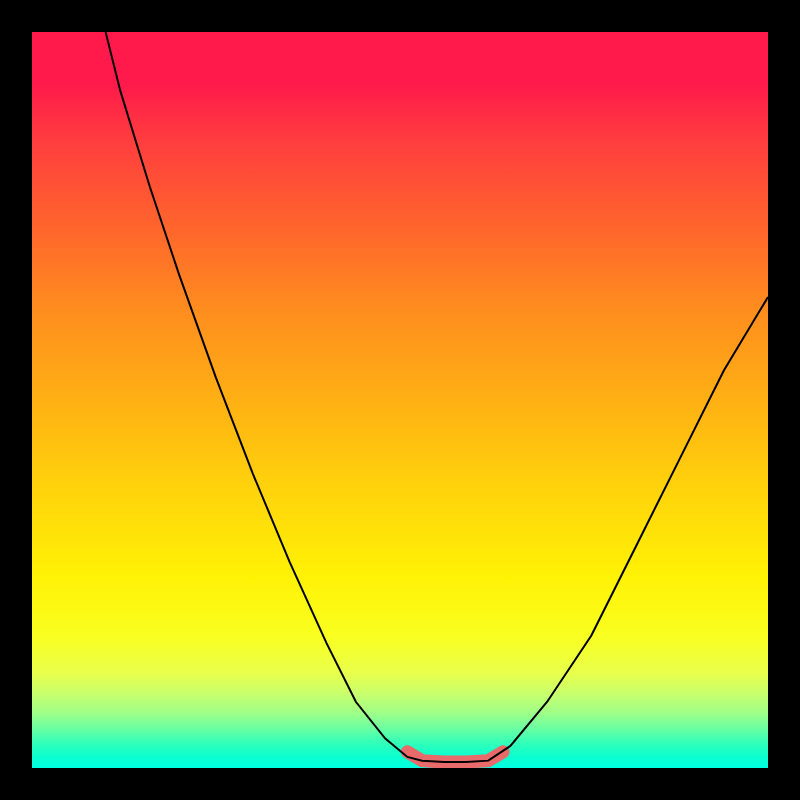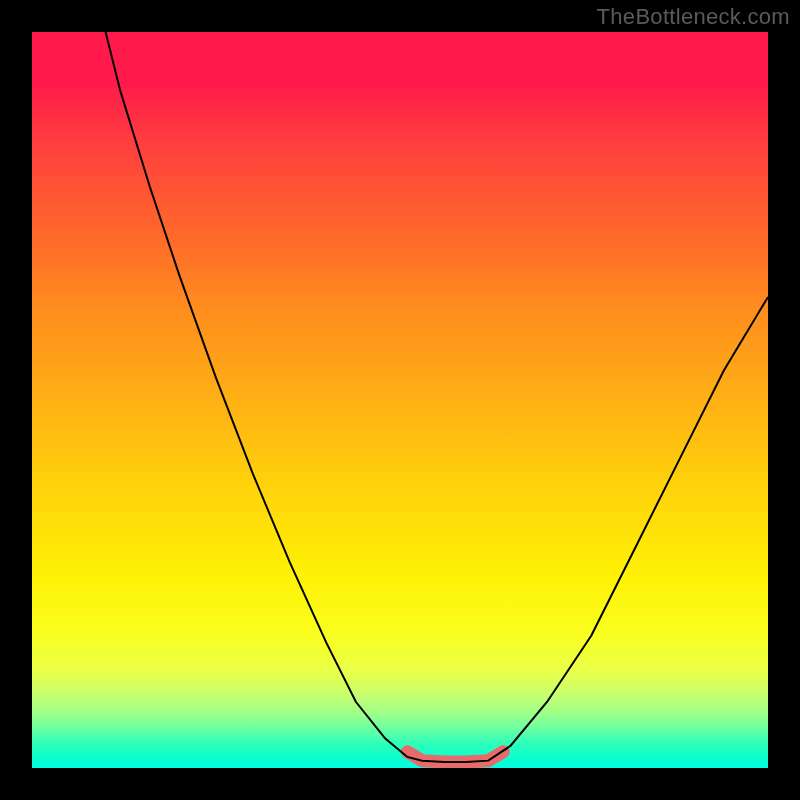--- a/index.html
+++ b/index.html
@@ -69,21 +69,20 @@
     stroke: #e96a6a;
     stroke-width: 13;
     stroke-linecap: round;
   }
 </style>
 </head>
 <body>
 
 <div class="frame">
 
-  <div class="watermark">TheBottleneck.com</div>
 
   <div class="plot-area">
     <svg class="curve" viewBox="0 0 736 736" preserveAspectRatio="none">
       <path id="pink-band" class="pink-band" d="M 375.36 719.81 L 390.08 728.64 L 412.16 730.11 L 434.24 730.11 L 456.32 728.64 L 471.04 719.81 "></path>
       <path id="main-curve" class="curve-path" d="M 73.60 0.00 L 88.32 58.88 L 117.76 154.56 L 147.20 242.88 L 184.00 345.92 L 220.80 441.60 L 257.60 529.92 L 294.40 610.88 L 323.84 669.76 L 353.28 706.56 L 375.36 724.96 L 390.08 728.64 L 390.08 728.64 L 412.16 730.11 L 434.24 730.11 L 456.32 728.64 L 456.32 728.64 L 478.40 713.92 L 515.20 669.76 L 559.36 603.52 L 603.52 515.20 L 647.68 426.88 L 691.84 338.56 L 736.00 264.96 "></path>
     </svg>
   </div>
 
 </div>
 

